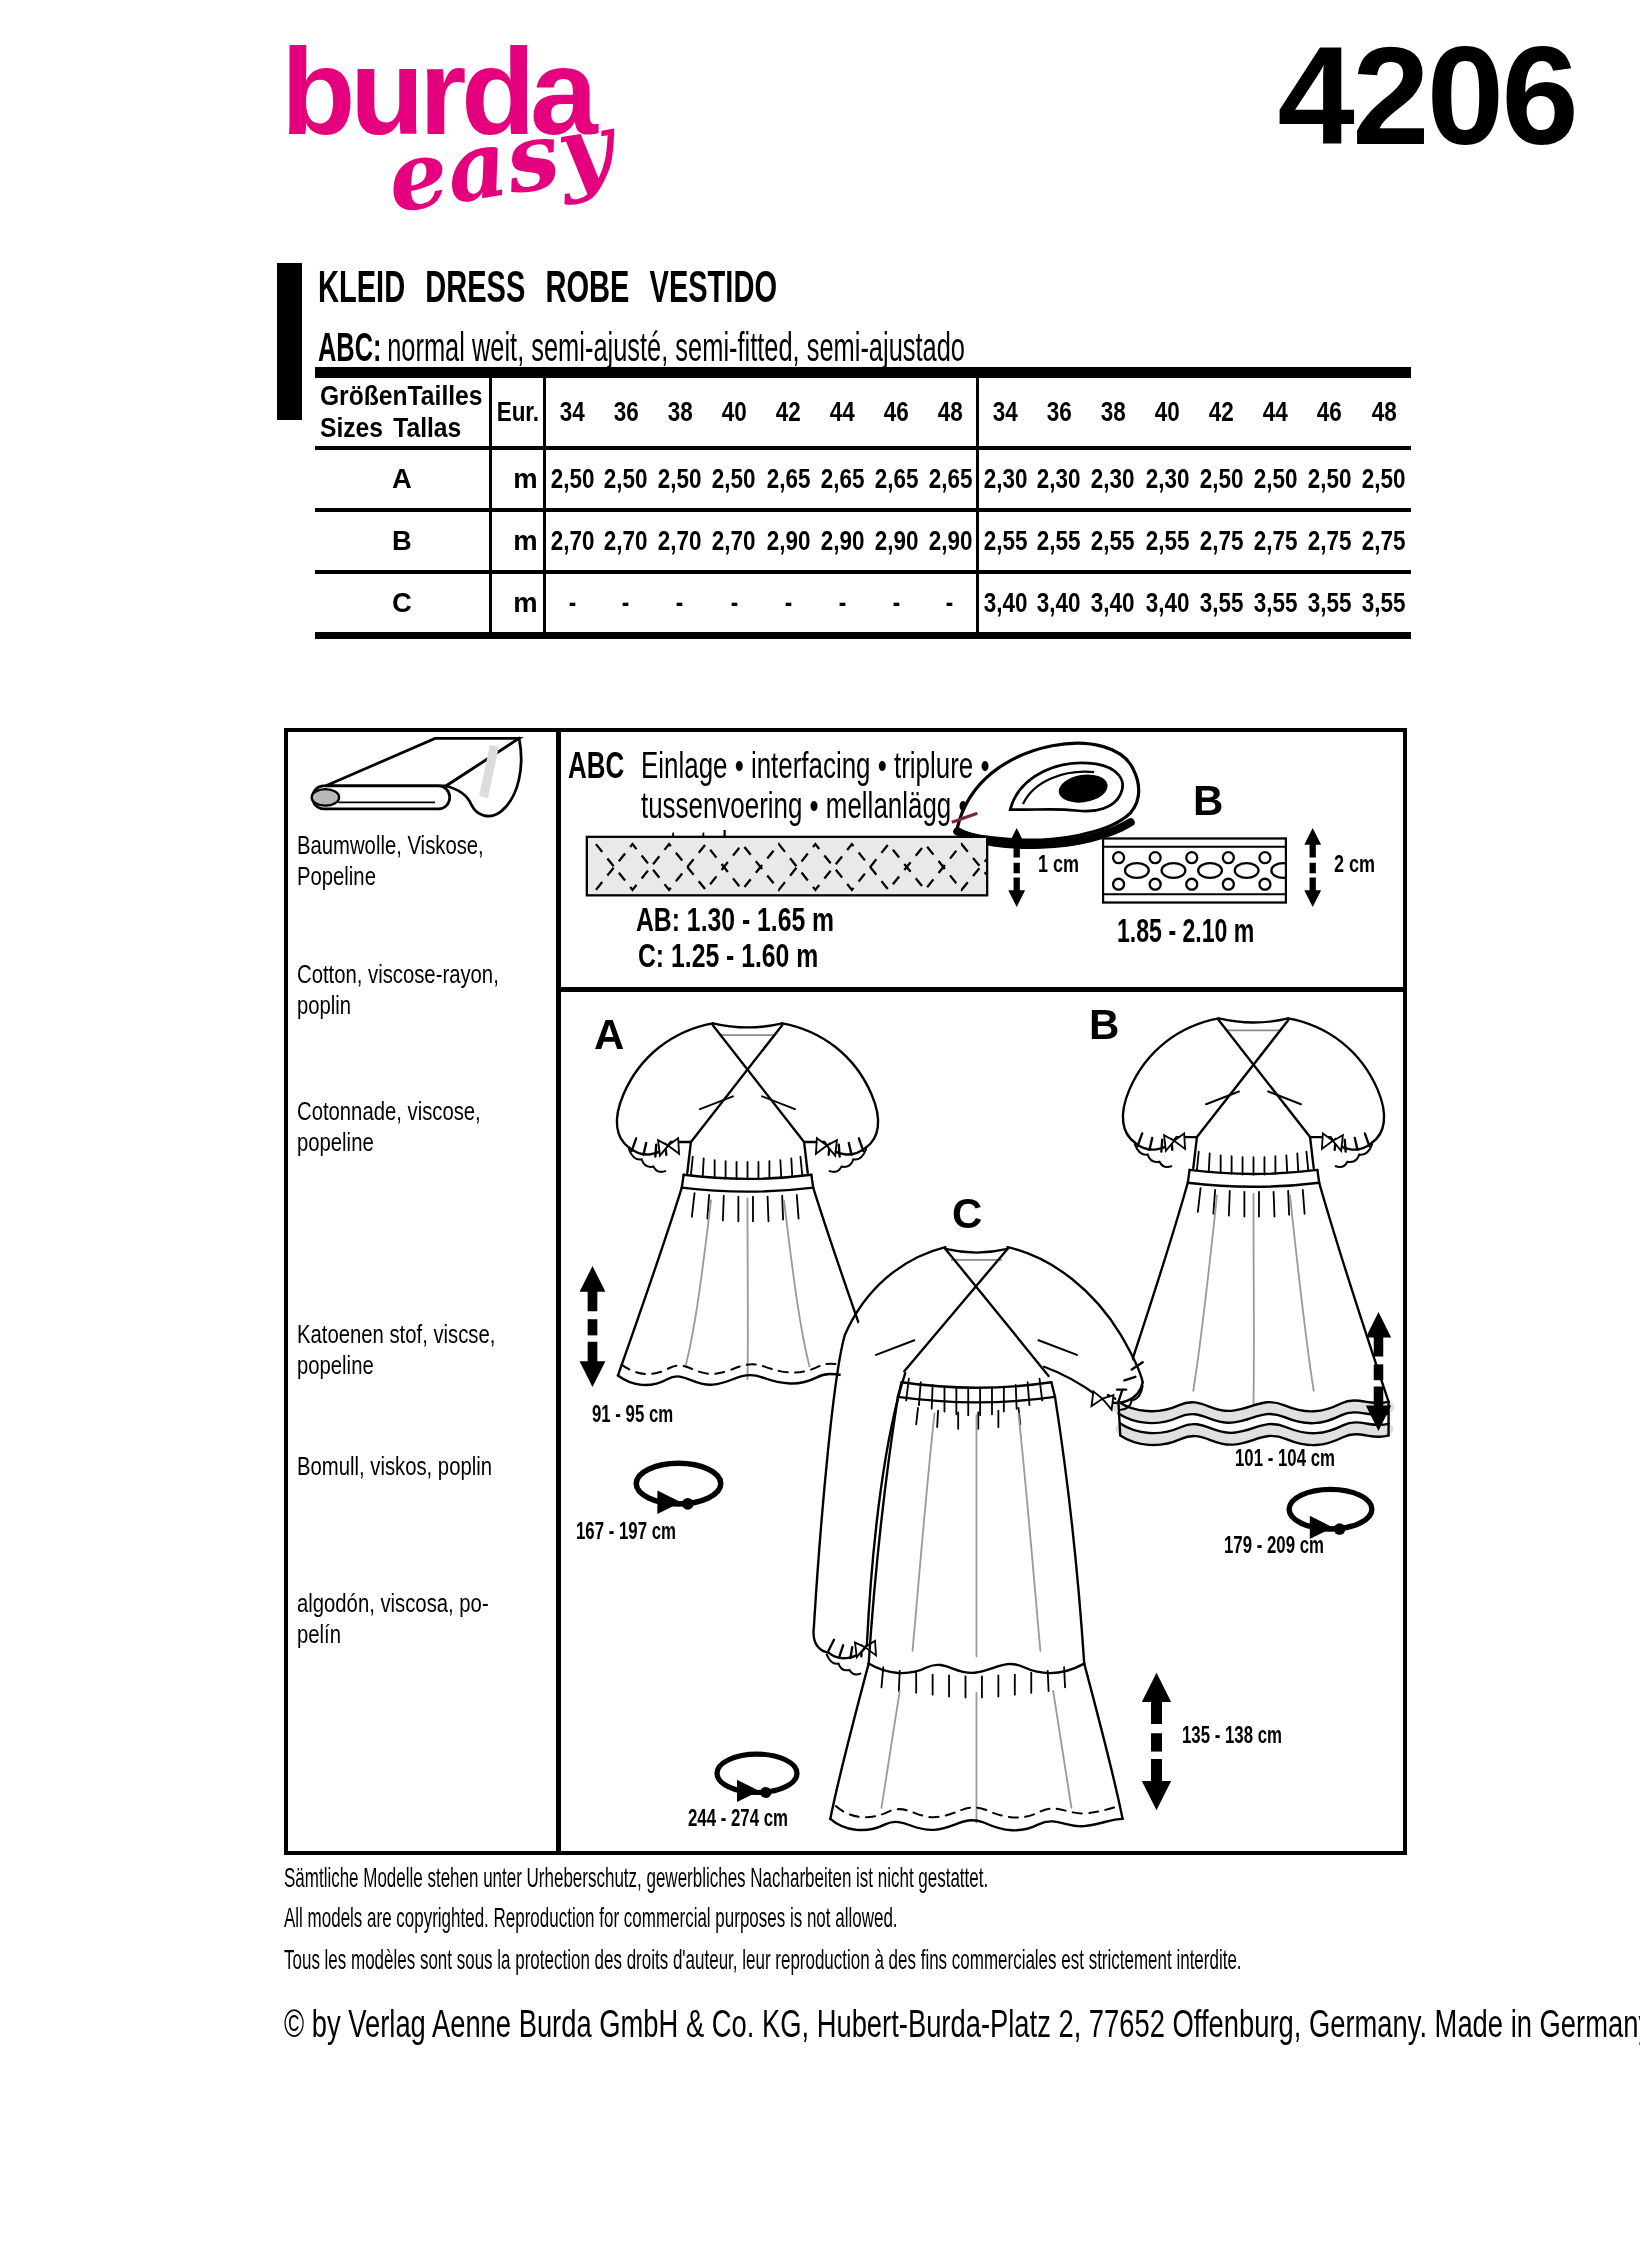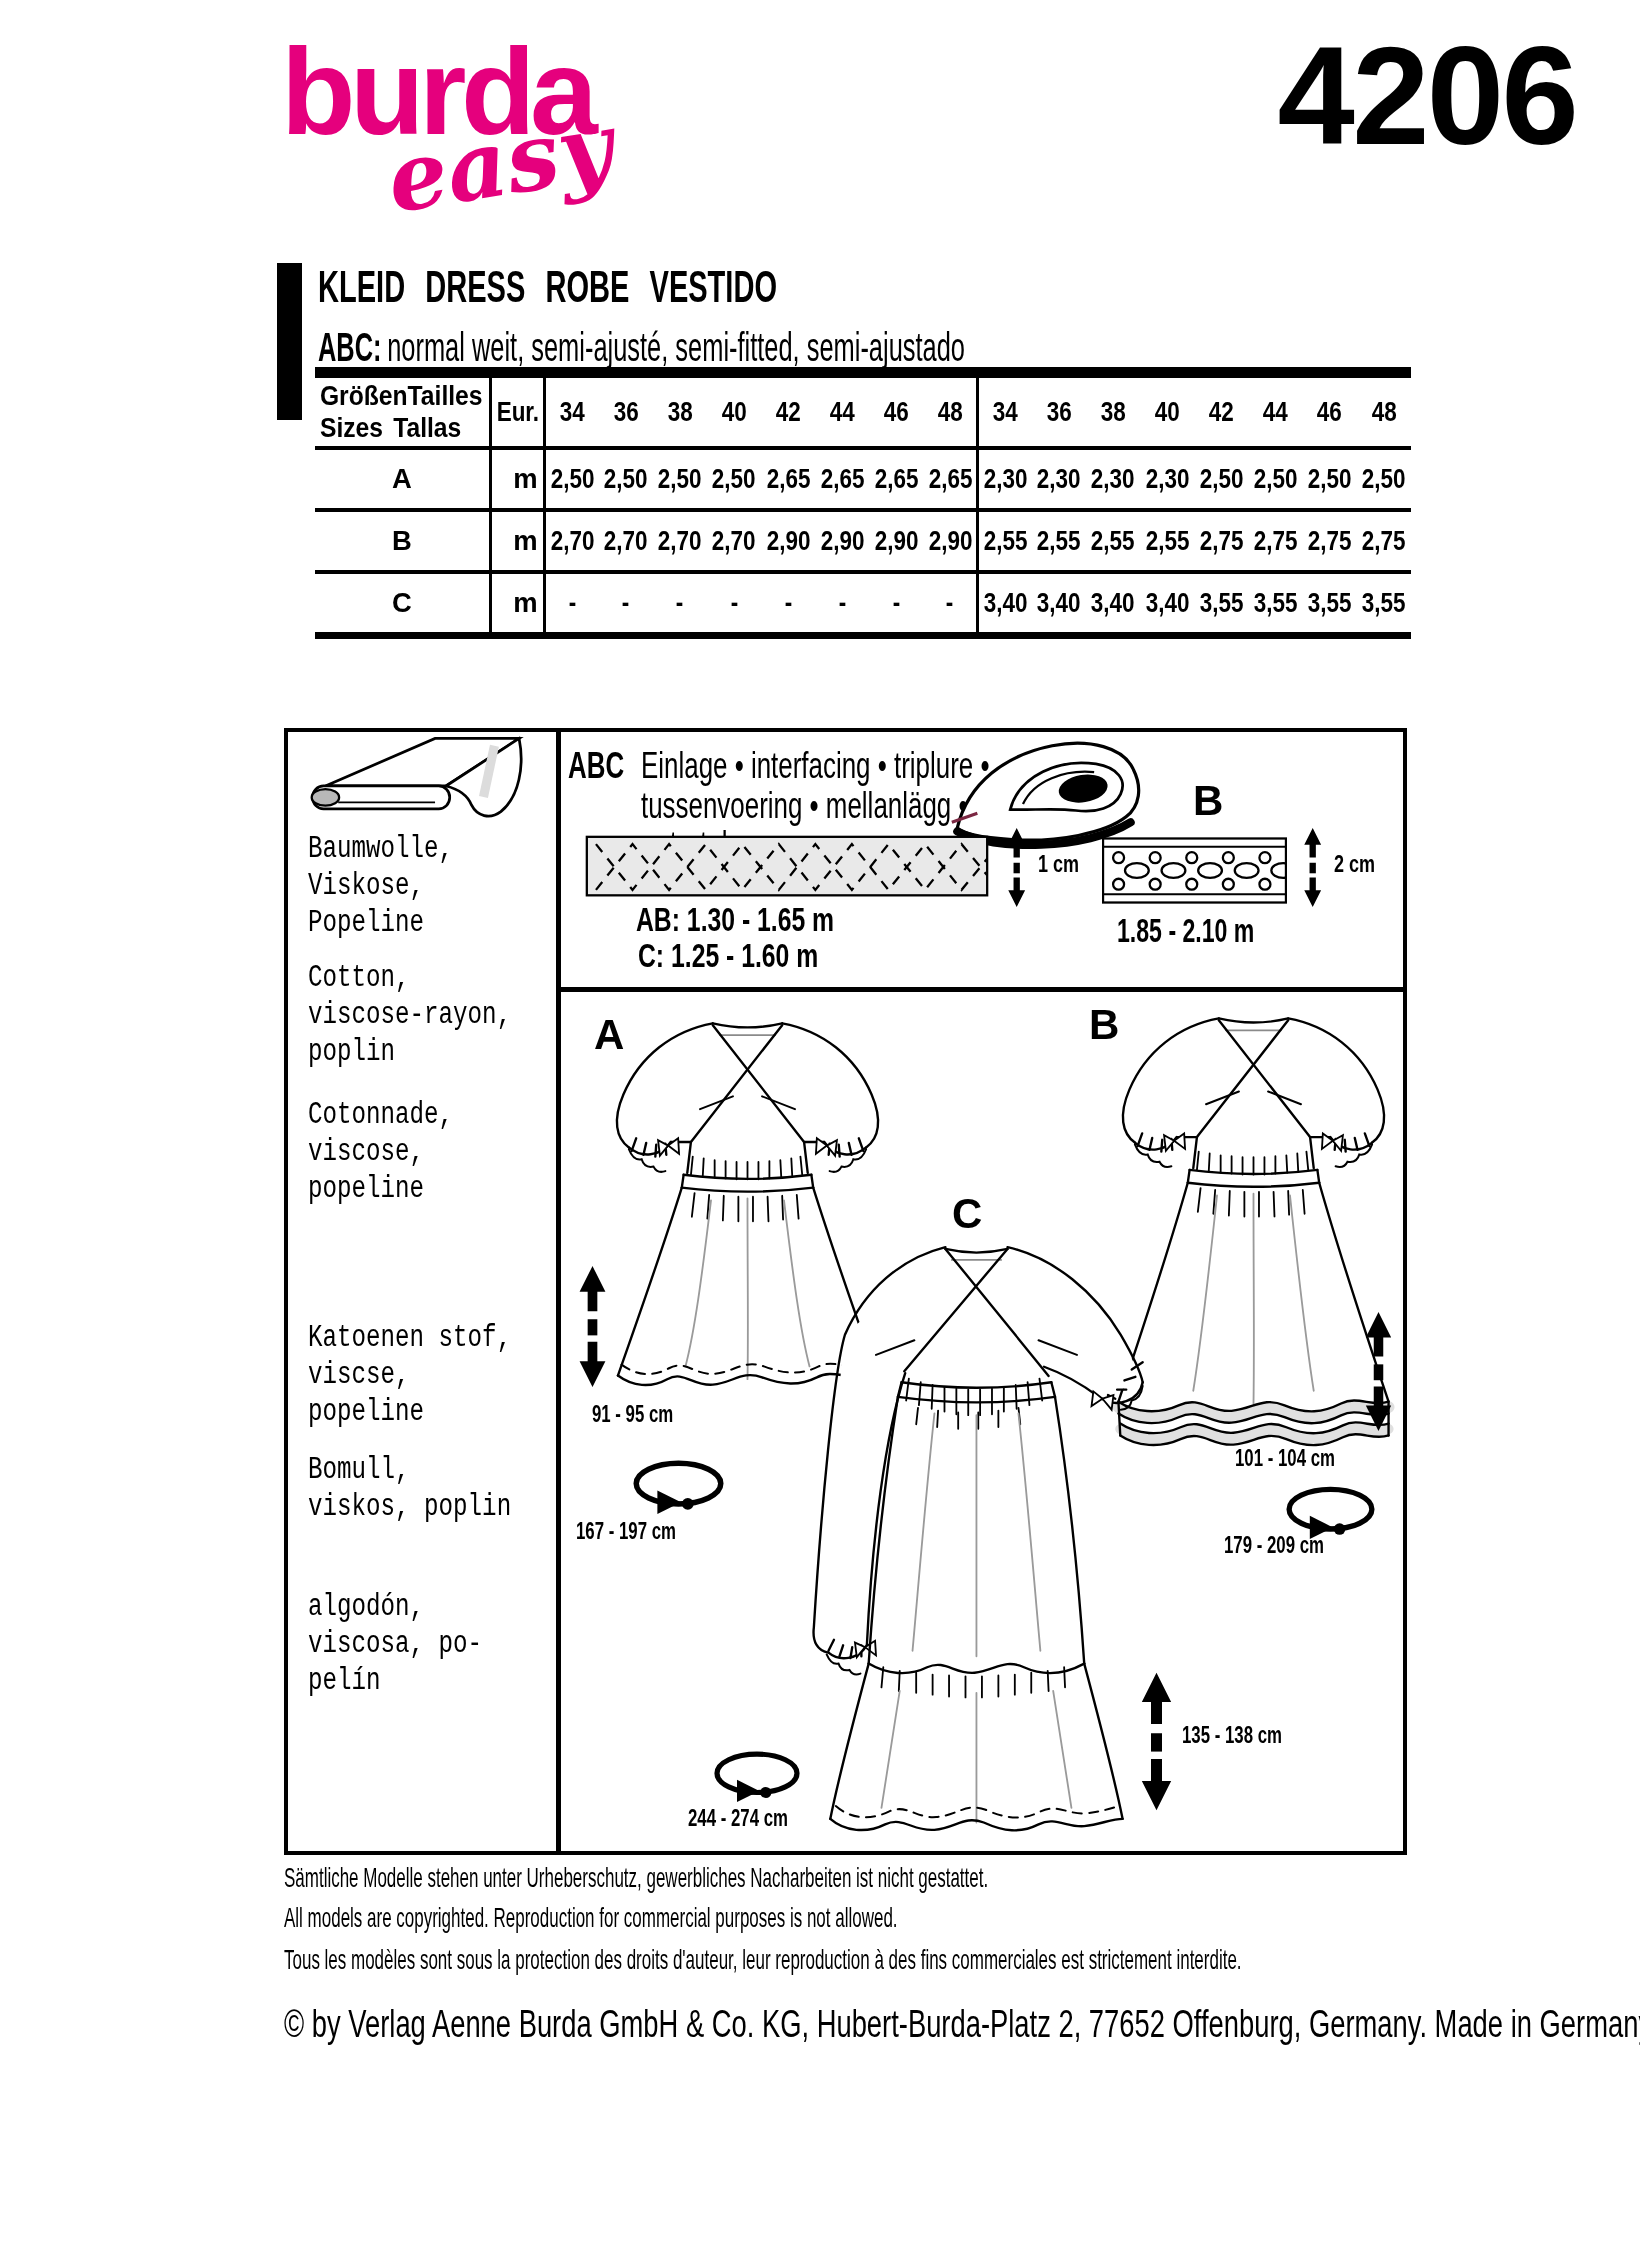--- a/index.html
+++ b/index.html
@@ -34,21 +34,21 @@
   #size-table .hdr{font-size:30px;}
   .tv{display:inline-block;transform:scaleX(.82);transform-origin:center;}
   .labline{display:flex;justify-content:space-between;width:157px;padding-left:5.5px;
            font-size:27.4px;font-weight:700;transform:scaleX(.9);transform-origin:left center;}
   .rowlab{padding-left:5.5px;font-size:30px;}
   .munit{display:block;text-align:right;padding-right:5.5px;font-size:27.4px;}
   
   #main-box{left:284px;top:728px;width:1123px;height:1127px;border:4.6px solid #000;box-sizing:border-box;}
   #left-divider{left:556px;top:728px;width:4.6px;height:1127px;background:#000;}
   #section-divider{left:561px;top:987px;width:846px;height:4.6px;background:#000;}
-  .fabric{left:308px;width:265px;font-size:31px;line-height:1.2;font-family:Liberation Mono, monospace;}
+  .fabric{left:297px;width:265px;font-size:26px;line-height:1.2;}
   .fabric .cx78{white-space:pre-line;}
   
   #abc-block{left:568px;top:746px;font-size:36px;line-height:1.1;display:flex;}
   #abc-block b{margin-right:7.3px;}
   .rangetext{font-size:33px;font-weight:700;}
   .measure{font-size:24px;font-weight:700;}
   .glabel{font-size:42px;font-weight:700;}
   .footline{left:284px;font-size:27.4px;}
   #foot-copy{left:284px;top:2003px;font-size:38px;}
   svg{display:block;}

